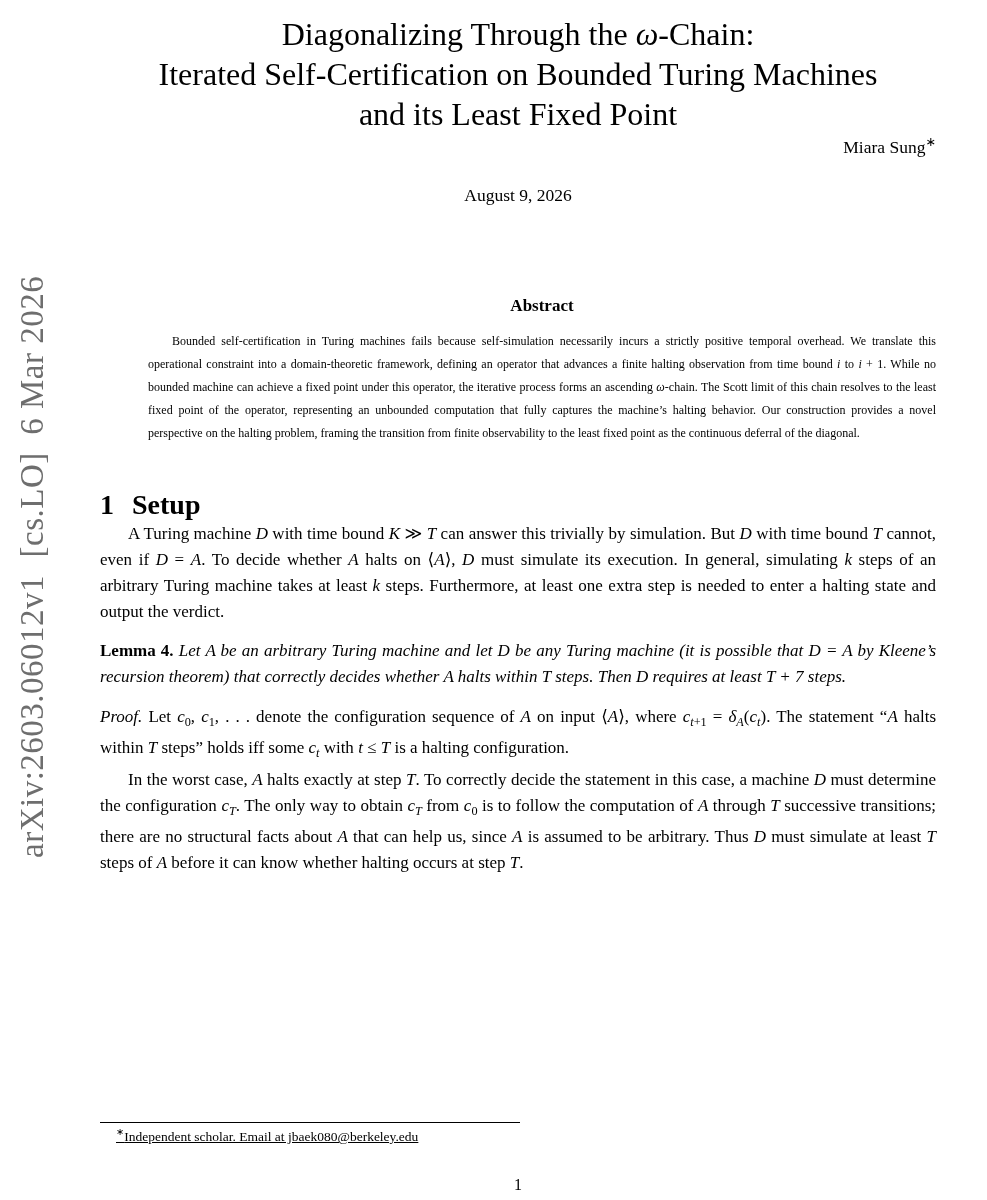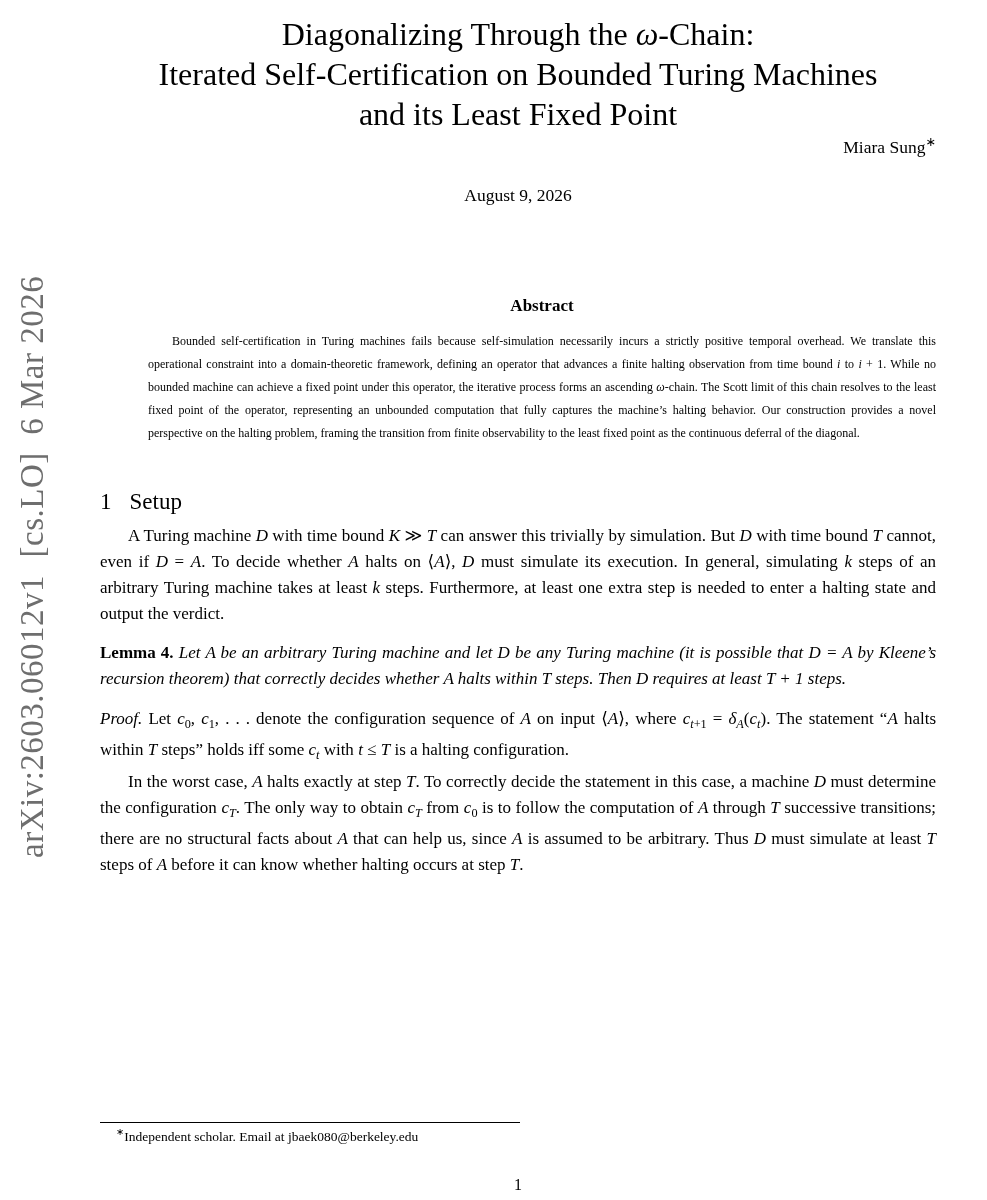--- a/index.html
+++ b/index.html
@@ -53,23 +53,23 @@
     font-size:17px;
   }
   .abstract-body{
     margin:14px 0 0 0;
     font-size:12px;
     line-height:23px;
     text-align:justify;
     text-indent:24px;
   }
   .section-heading{
-    margin:44px 0 8px 0;
-    font-size:23px;
-    font-weight:normal;
+    margin:44px 0 0 0;
+    font-size:28px;
+    font-weight:bold;
   }
   .section-heading .sec-num{margin-right:18px;}
   p.body{
     margin:0;
     font-size:17px;
     line-height:26px;
     text-align:justify;
   }
   p.first{margin-top:21px;}
   p.indent{text-indent:28px;}
@@ -80,20 +80,21 @@
     text-align:justify;
   }
   .lemma i{font-style:italic;}
   .proof-start{margin-top:13px;}
   sub{font-size:0.72em;}
   sup{font-size:0.72em;}
   .footnote-block{
     position:absolute;
     left:100px;top:1122px;
     width:836px;
+    text-decoration:underline;
   }
   .footnote-rule{
     width:420px;
     border:0;
     border-top:1.2px solid #000;
     margin:0;
   }
   .footnote-text{
     margin-top:3px;
     font-size:13.5px;
@@ -127,21 +128,21 @@
       <p class="abstract-body">Bounded self-certification in Turing machines fails because self-simulation necessarily incurs a strictly positive temporal overhead. We translate this operational constraint into a domain-theoretic framework, defining an operator that advances a finite halting observation from time bound <i>i</i> to <i>i</i> + 1. While no bounded machine can achieve a fixed point under this operator, the iterative process forms an ascending <i>ω</i>-chain. The Scott limit of this chain resolves to the least fixed point of the operator, representing an unbounded computation that fully captures the machine’s halting behavior. Our construction provides a novel perspective on the halting problem, framing the transition from finite observability to the least fixed point as the continuous deferral of the diagonal.</p>
     </div>
 
     <h2 class="section-heading">
       <span class="sec-num">1</span><span>Setup</span>
     </h2>
 
 
     <p class="body indent">A Turing machine <i>D</i> with time bound <i>K</i> ≫ <i>T</i> can answer this trivially by simulation. But <i>D</i> with time bound <i>T</i> cannot, even if <i>D</i> = <i>A</i>. To decide whether <i>A</i> halts on ⟨<i>A</i>⟩, <i>D</i> must simulate its execution. In general, simulating <i>k</i> steps of an arbitrary Turing machine takes at least <i>k</i> steps. Furthermore, at least one extra step is needed to enter a halting state and output the verdict.</p>
 
-    <p class="lemma"><b>Lemma 4.</b> <i>Let A be an arbitrary Turing machine and let D be any Turing machine (it is possible that D = A by Kleene’s recursion theorem) that correctly decides whether A halts within T steps. Then D requires at least T + 1 steps.</i></p>
+    <p class="lemma"><b>Lemma 4.</b> <i>Let A be an arbitrary Turing machine and let D be any Turing machine (it is possible that D = A by Kleene’s recursion theorem) that correctly decides whether A halts within T steps. Then D requires at least T + 7 steps.</i></p>
 
     <p class="body proof-start"><i>Proof.</i> Let <i>c</i><sub>0</sub>, <i>c</i><sub>1</sub>, . . . denote the configuration sequence of <i>A</i> on input ⟨<i>A</i>⟩, where <i>c</i><sub><i>t</i>+1</sub> = <i>δ</i><sub><i>A</i></sub>(<i>c</i><sub><i>t</i></sub>). The statement “<i>A</i> halts within <i>T</i> steps” holds iff some <i>c</i><sub><i>t</i></sub> with <i>t</i> ≤ <i>T</i> is a halting configuration.</p>
 
     <p class="body indent">In the worst case, <i>A</i> halts exactly at step <i>T</i>. To correctly decide the statement in this case, a machine <i>D</i> must determine the configuration <i>c</i><sub><i>T</i></sub>. The only way to obtain <i>c</i><sub><i>T</i></sub> from <i>c</i><sub>0</sub> is to follow the computation of <i>A</i> through <i>T</i> successive transitions; there are no structural facts about <i>A</i> that can help us, since <i>A</i> is assumed to be arbitrary. Thus <i>D</i> must simulate at least <i>T</i> steps of <i>A</i> before it can know whether halting occurs at step <i>T</i>.</p>
 
 
   </div>
 
   <div class="footnote-block">
     <hr class="footnote-rule">

